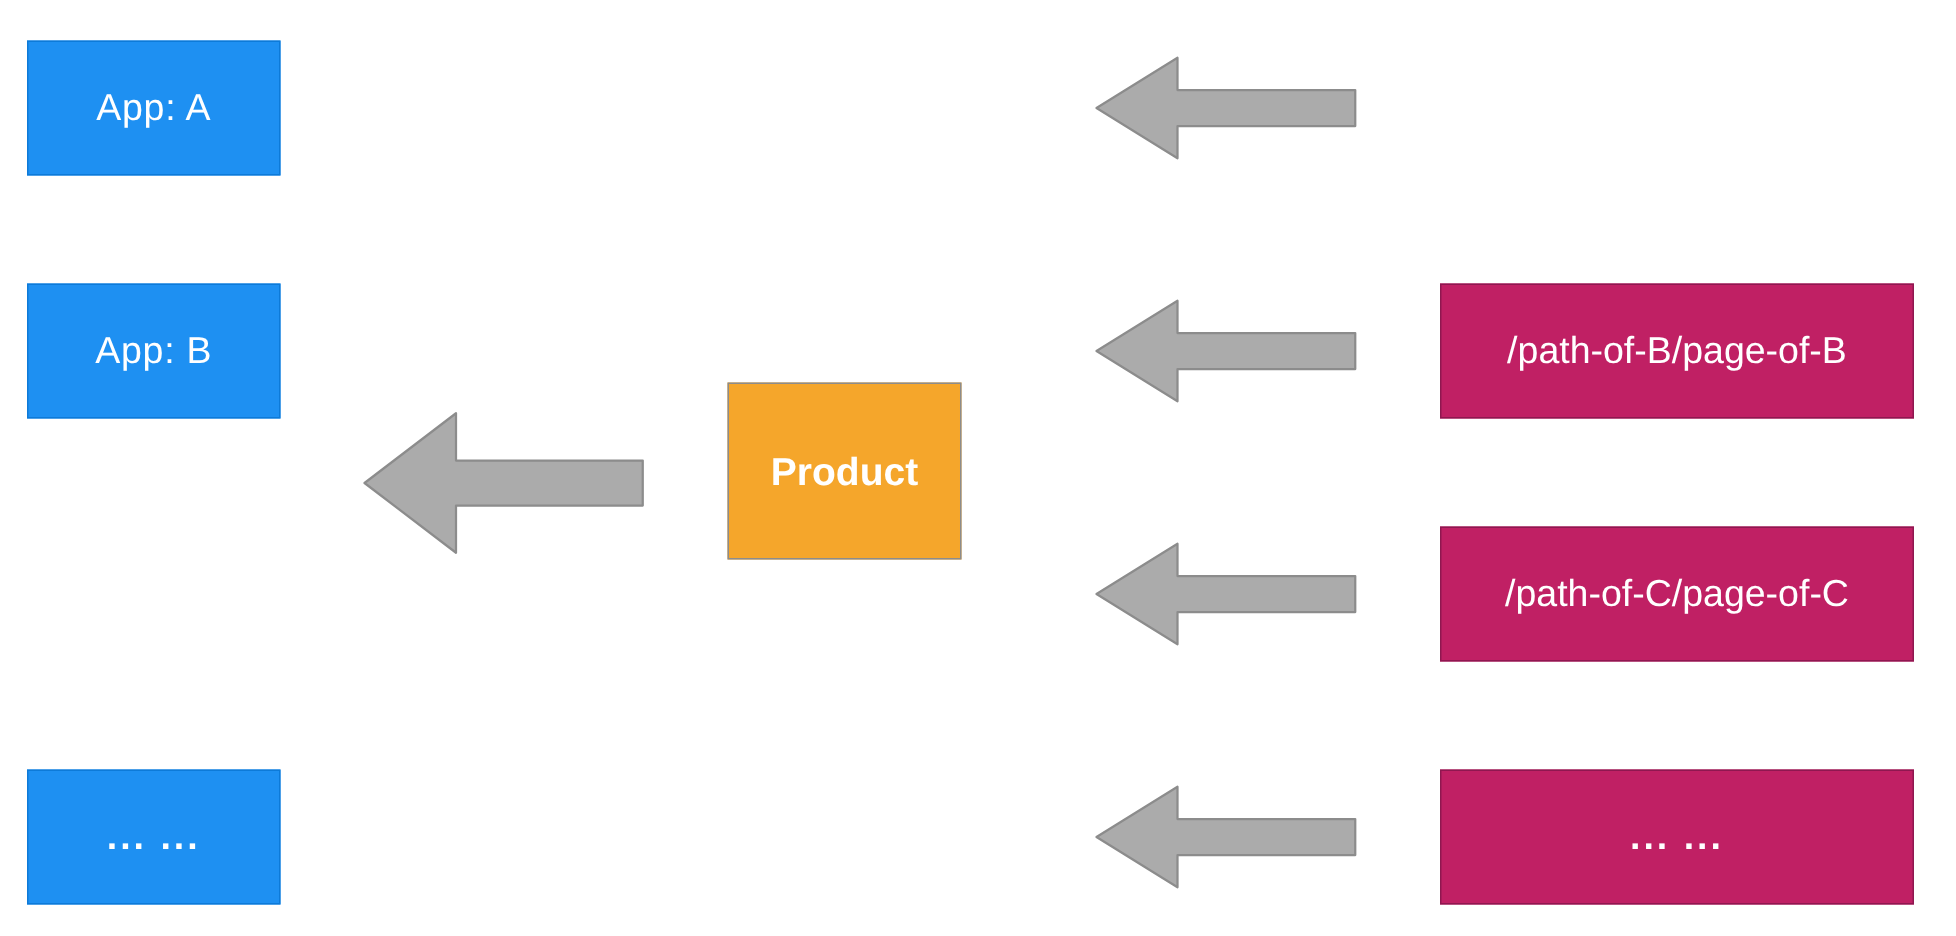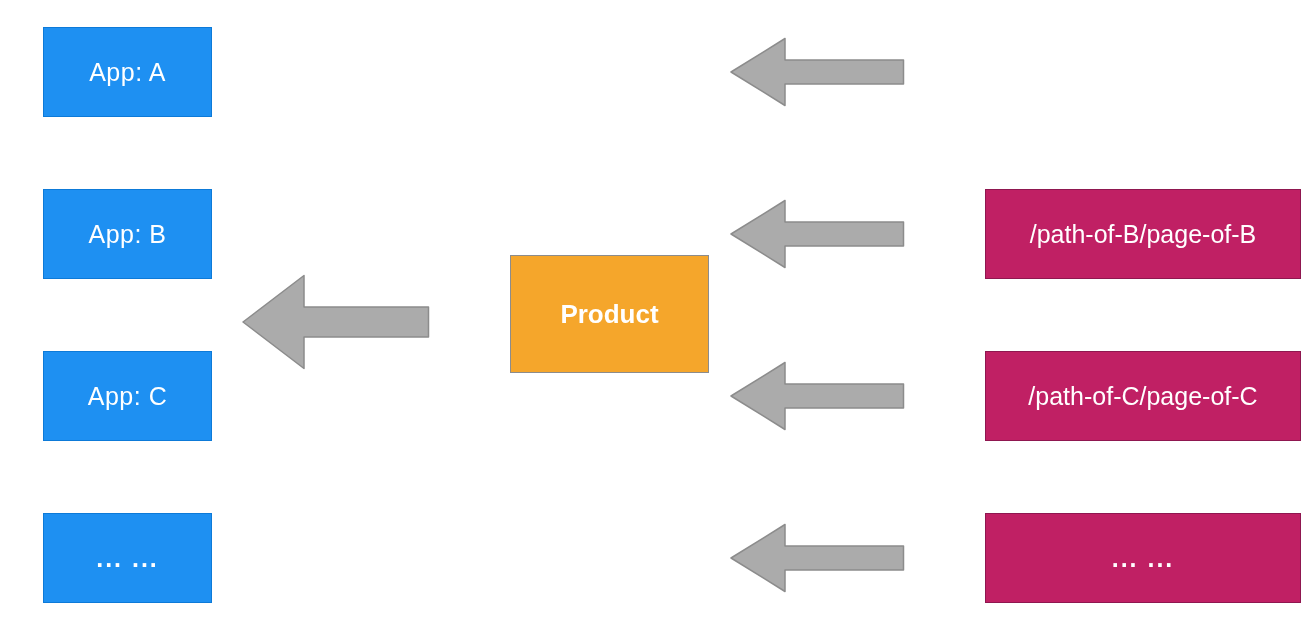--- a/index.html
+++ b/index.html
@@ -16,21 +16,20 @@
     overflow: hidden;
   }
   .box {
     position: absolute;
     display: flex;
     align-items: center;
     justify-content: center;
     box-sizing: border-box;
     color: #ffffff;
     text-align: center;
-    margin-left: 25px;
   }
   .app-box {
     left: 18px;
     width: 169px;
     height: 90px;
     background: #1e90f2;
     border: 1px solid #0d7ad8;
     font-size: 25px;
     font-weight: 500;
     letter-spacing: 0.5px;
@@ -40,21 +39,21 @@
     width: 316px;
     height: 90px;
     background: #c02064;
     border: 1px solid #8f1750;
     font-size: 25px;
     font-weight: 400;
   }
   .product-box {
     left: 485px;
     top: 255px;
-    width: 199px;
+    width: 156px;
     height: 118px;
     background: #f5a62b;
     border: 1px solid #8c8c8c;
     font-size: 26px;
     font-weight: 700;
   }
   .row-0 { top: 27px; }
   .row-1 { top: 189px; }
   .row-2 { top: 351px; }
   .row-3 { top: 513px; }
@@ -75,23 +74,20 @@
 </head>
 <body>
 
 <div class="canvas">
 
   <div class="box app-box row-0">
     <span>App: A</span>
   </div>
   <div class="box app-box row-1">
     <span>App: B</span>
-  </div>
-  <div class="box app-box row-2">
-    <span>App: C</span>
   </div>
   <div class="box app-box row-3">
     <span class="dots">... ...</span>
   </div>
 
   <div class="box product-box">
     <span>Product</span>
   </div>
 
   <svg class="arrow arrow-large" width="188" height="96" viewBox="0 0 188 96">

